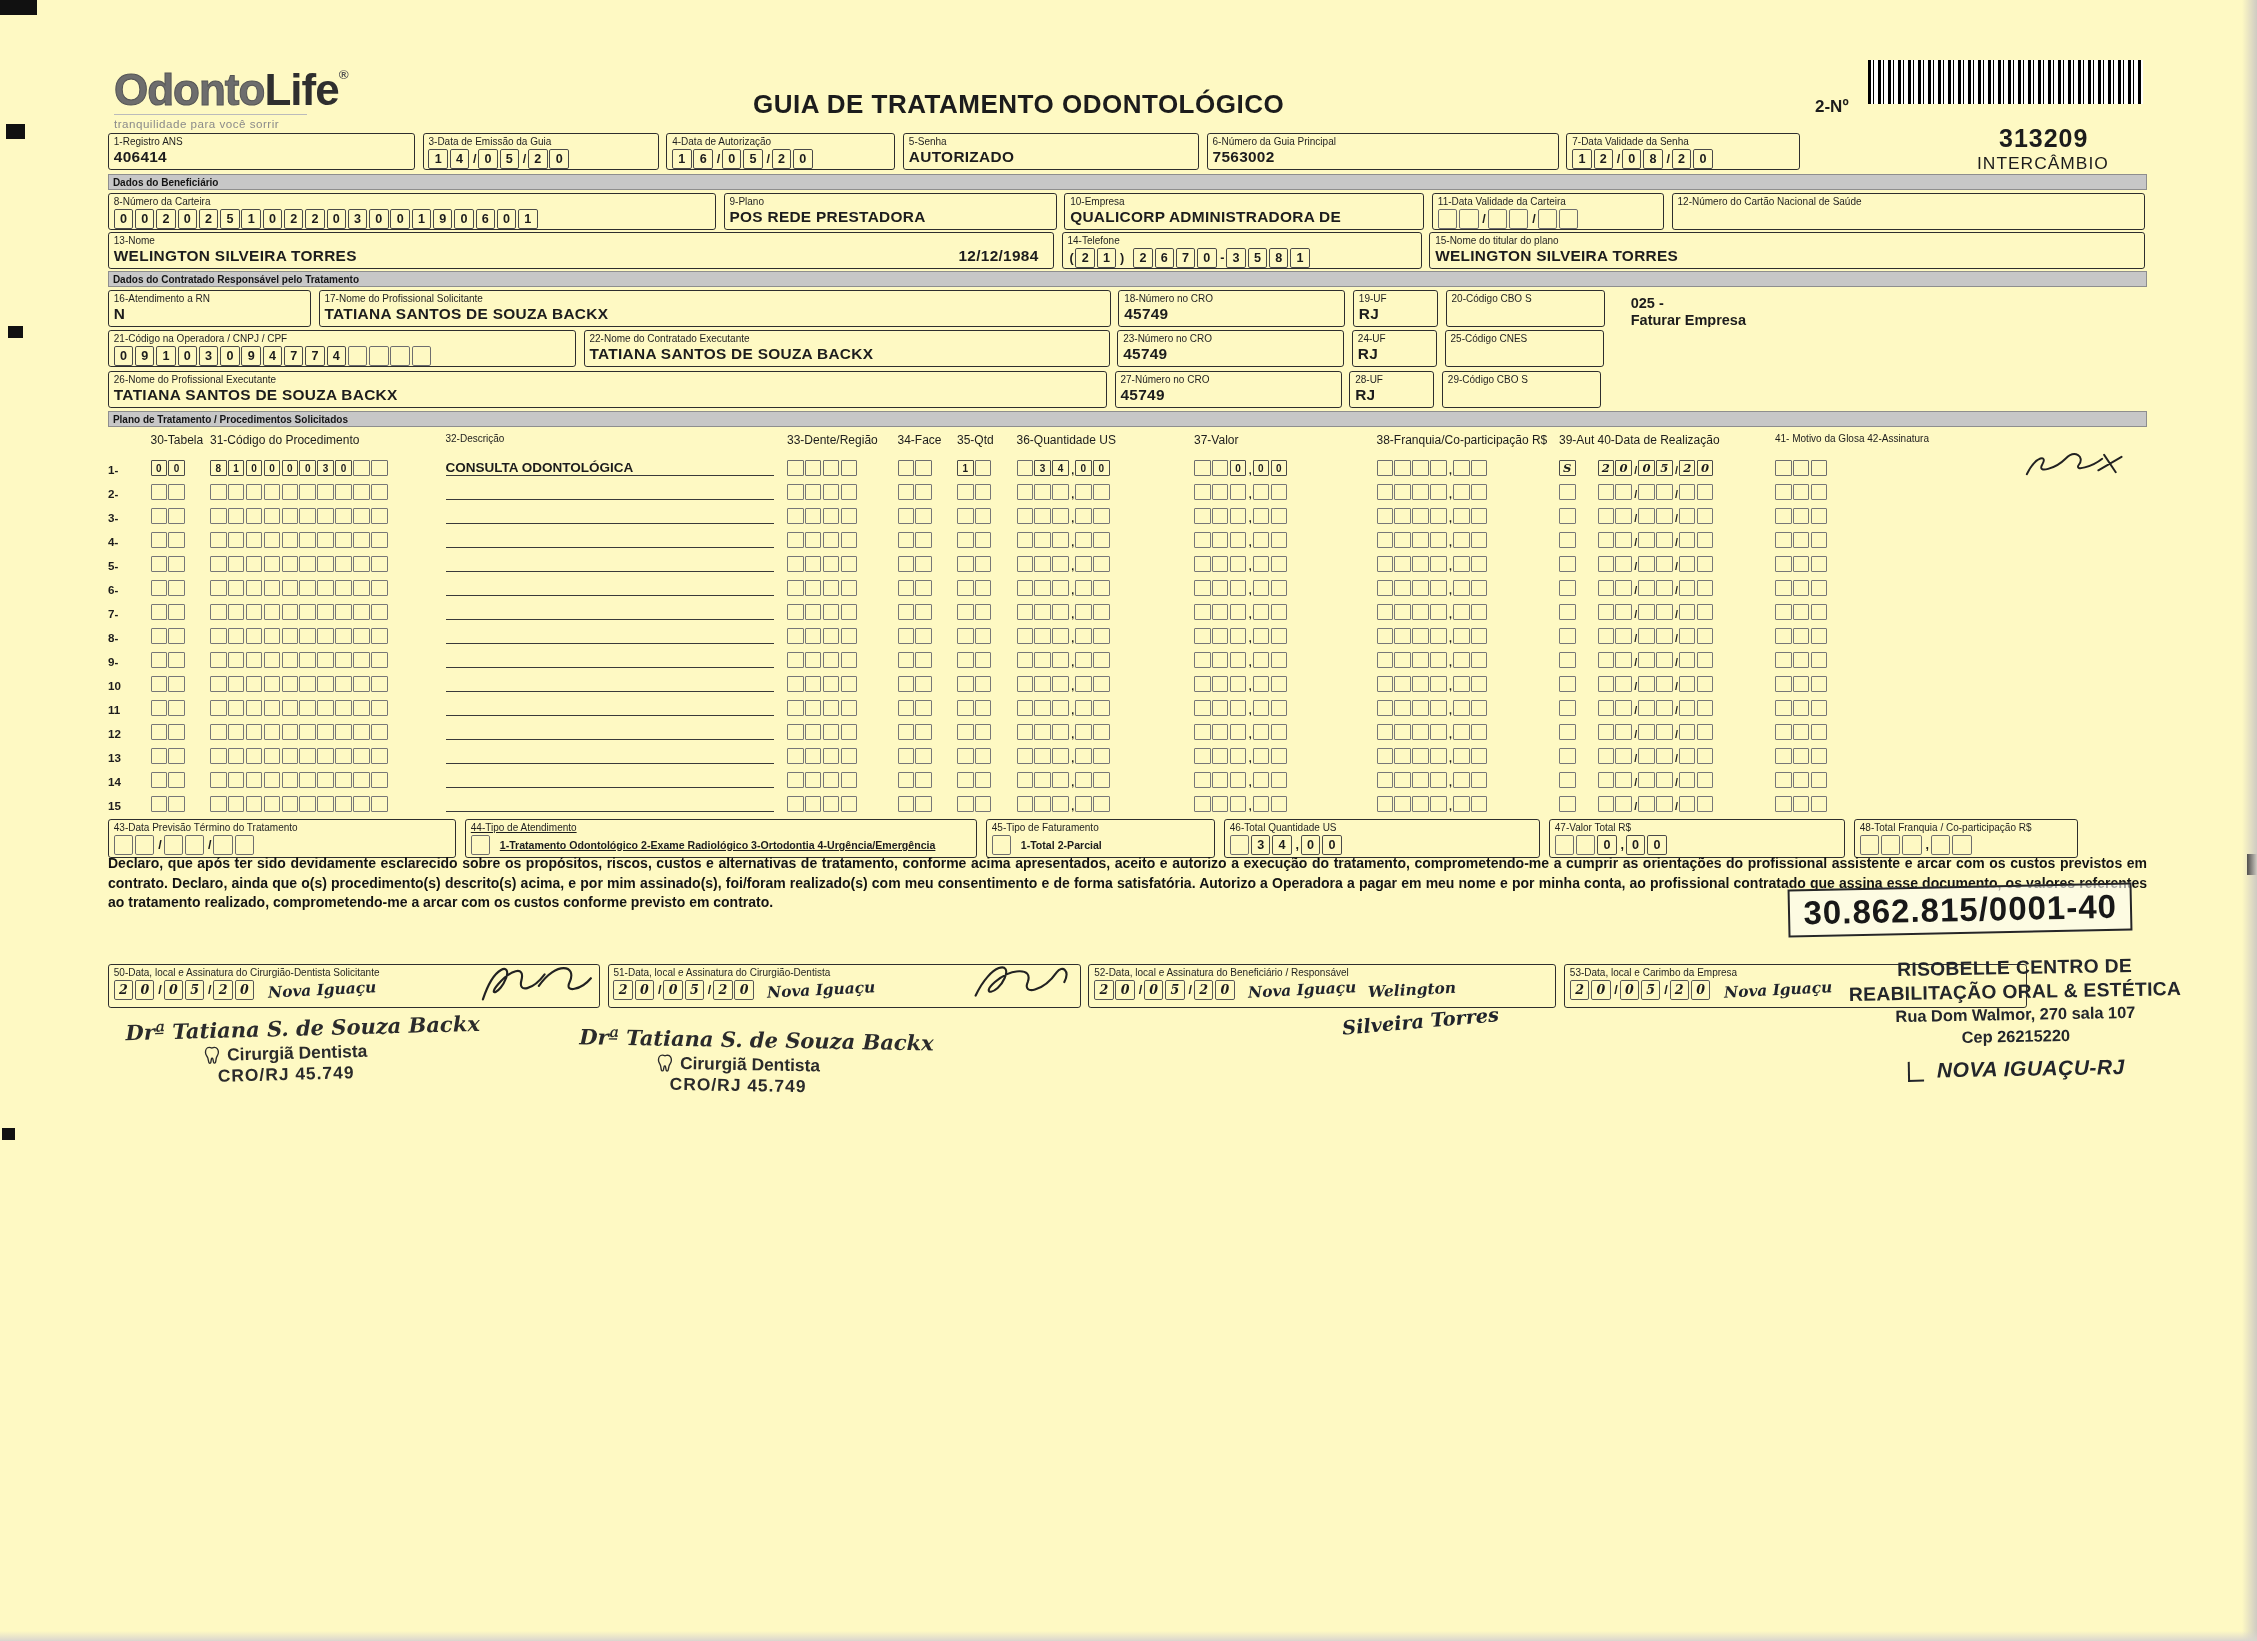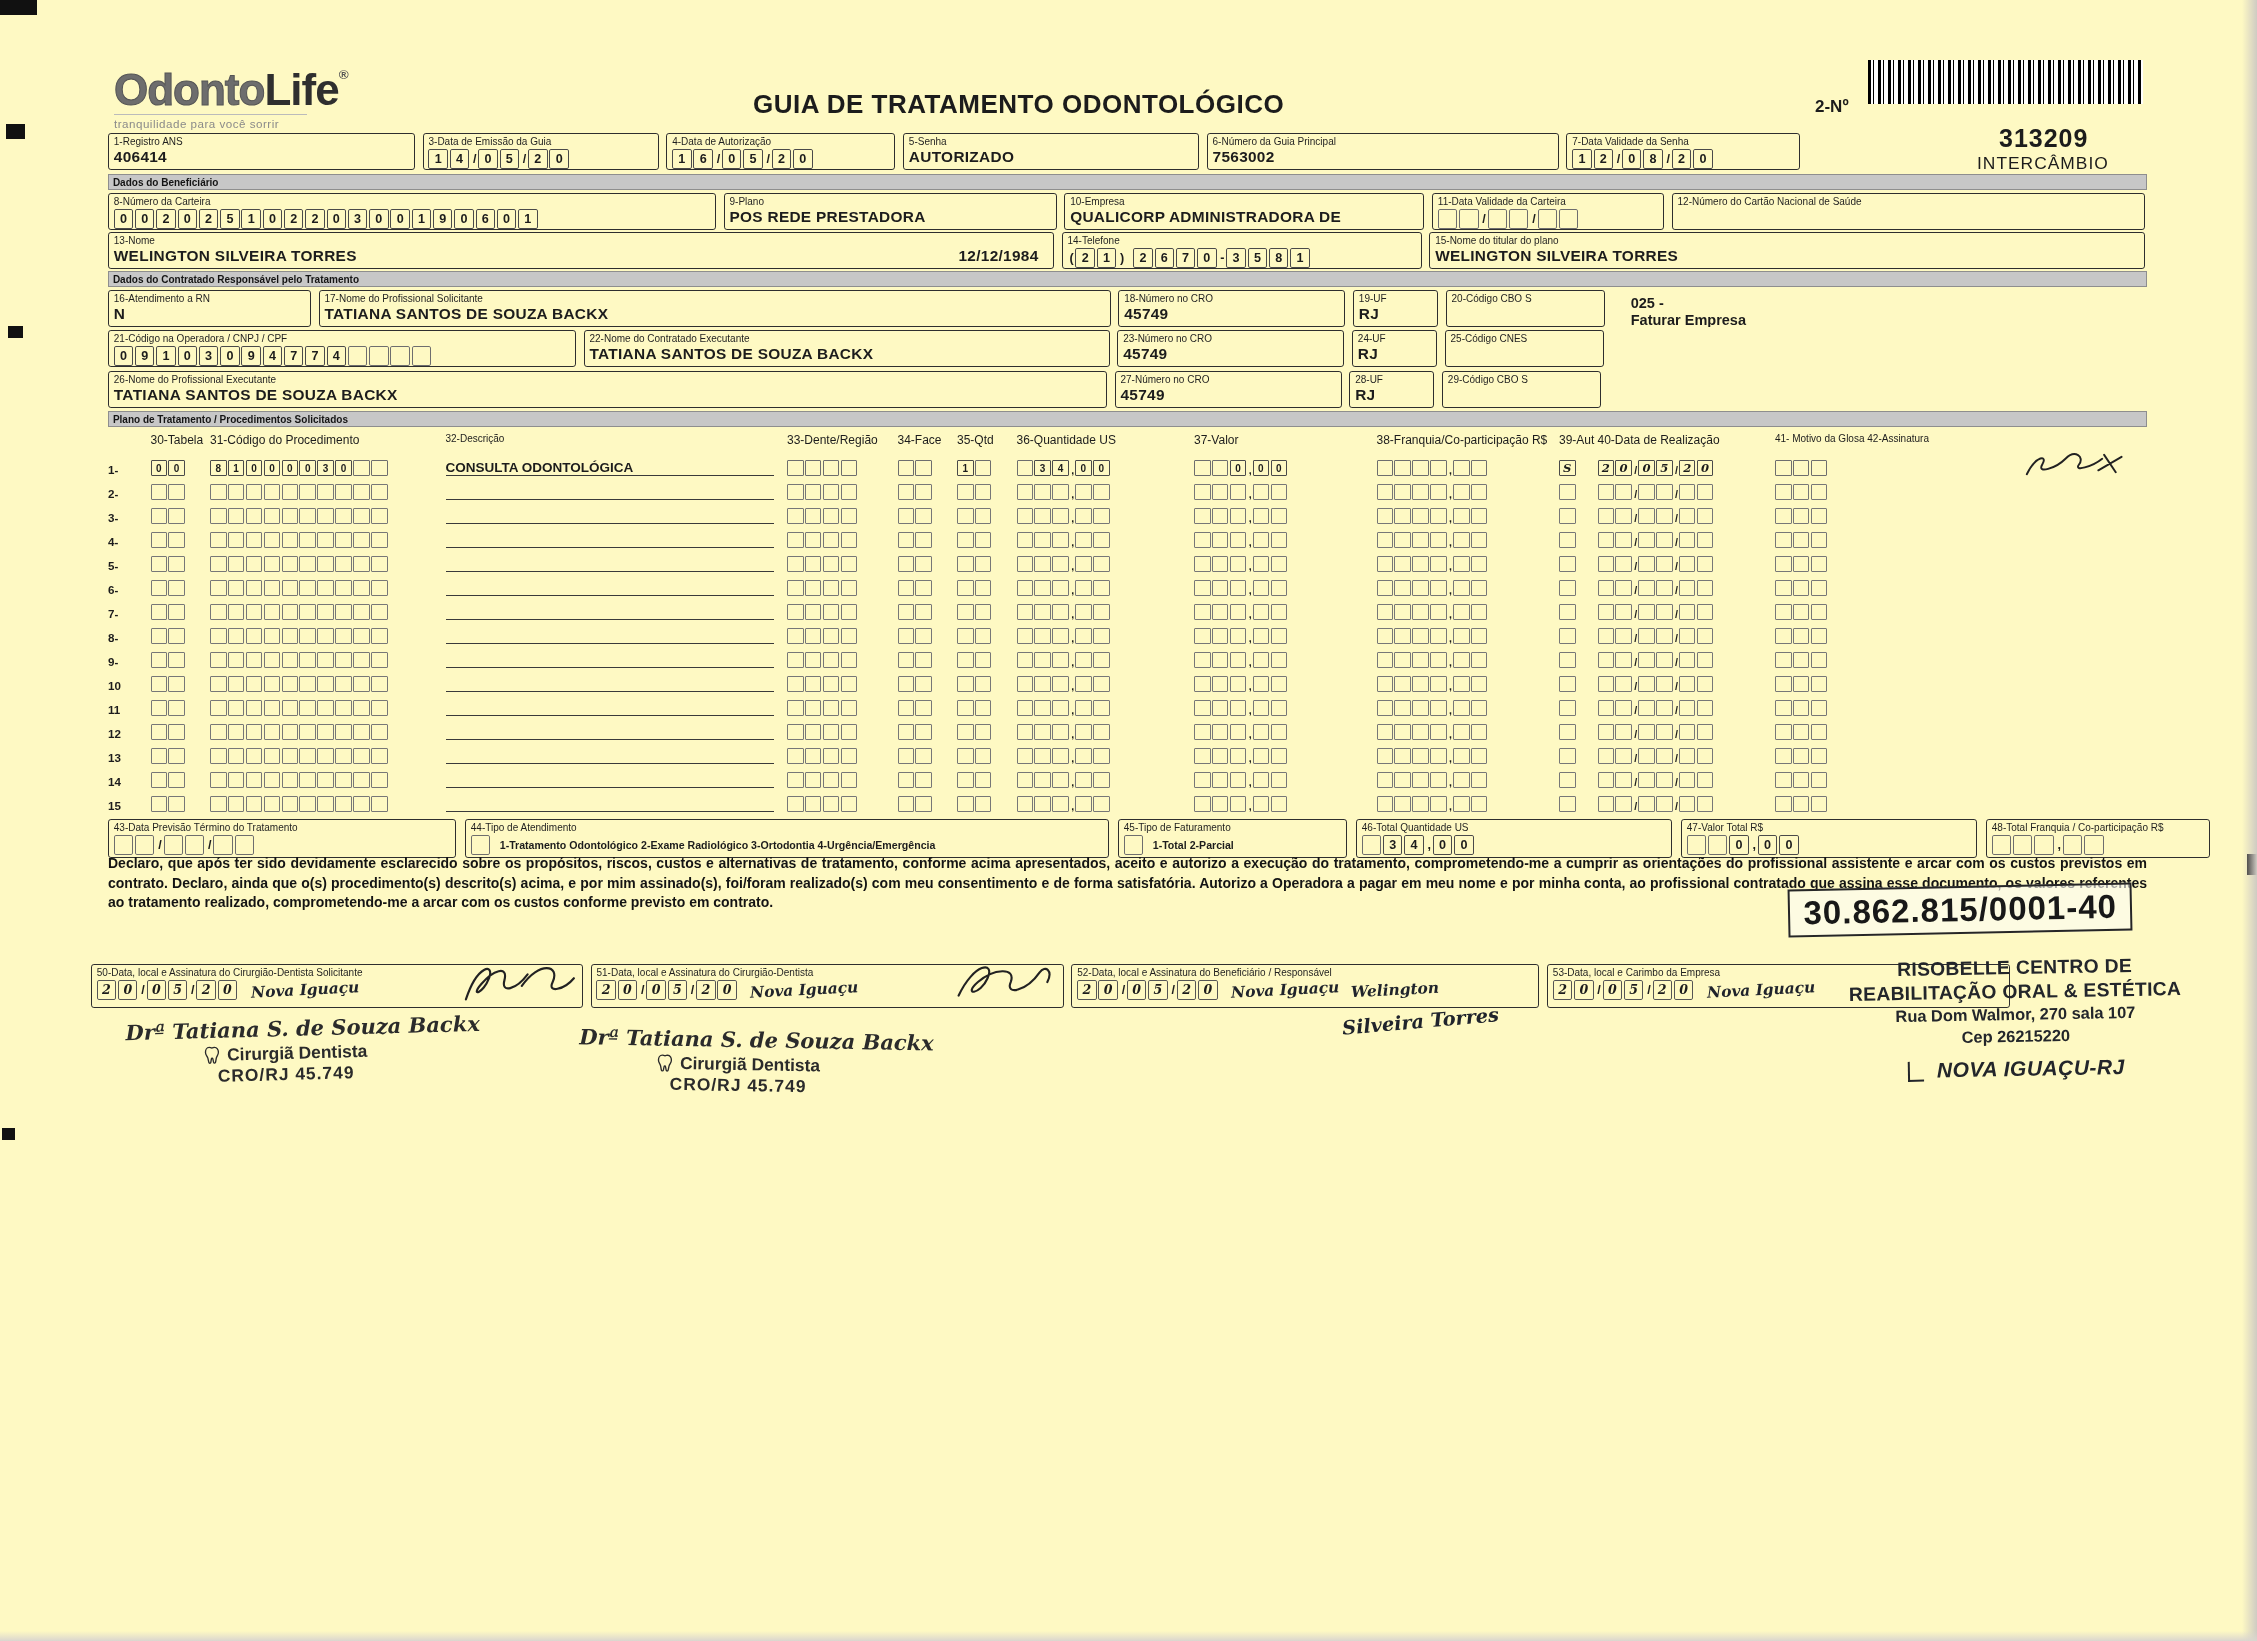--- a/index.html
+++ b/index.html
@@ -73,21 +73,21 @@
 
   
   .declaration{position:absolute;left:108px;top:840px;width:2039px;font-size:14px;font-weight:700;
                line-height:1.4;text-align:justify;color:#141414;}
   .obs-box{position:absolute;left:108px;top:902px;width:2039px;height:33px;border:1.4px solid #2e2e2e;border-radius:2.9px;box-sizing:border-box;padding:1px 4.8px;}
   .obs-line{position:absolute;left:5.8px;height:0;border-bottom:1.3px solid #333;}
   .cnpj-stamp{position:absolute;left:1788px;top:865px;font-size:33px;font-weight:800;letter-spacing:1px;
               border:2.9px solid #262626;padding:2.9px 13.5px;transform:rotate(-1.2deg);color:#181818;background:rgba(252,251,247,.6);}
 
   
-  .sigrow{position:absolute;left:91px;top:937px;width:2039px;display:flex;gap:7.7px;}
+  .sigrow{position:absolute;left:108px;top:937px;width:2039px;display:flex;gap:7.7px;}
   .sigbox{position:relative;border:1.4px solid #2e2e2e;border-radius:2.9px;height:44px;box-sizing:border-box;
           padding:1.9px 4.8px;flex:0 0 auto;}
   .sigline{display:flex;align-items:center;margin-top:1.9px;}
   .sigbox .dcell{font-family:"DejaVu Serif",serif;font-style:italic;font-weight:700;border-color:#555;}
   .handword{font-family:"DejaVu Serif",serif;font-style:italic;font-weight:700;font-size:15.4px;margin-left:11.6px;
             transform:rotate(-3deg);white-space:nowrap;color:#20242c;}
   .sig-svg{position:absolute;right:1.9px;top:-7.7px;}
 
   
   .stamp-dentist{position:absolute;width:319px;text-align:center;color:#2b2b2b;}
@@ -1541,21 +1541,21 @@
           <span class="dcell empty"></span>
           <span class="dcell empty"></span>
           <span class="dsep">/</span>
           <span class="dcell empty"></span>
           <span class="dcell empty"></span>
           <span class="dsep">/</span>
           <span class="dcell empty"></span>
           <span class="dcell empty"></span>
         </span>
     </div>
-    <div class="fbox tall" style="width:644px;">
+    <div class="fbox tall" style="width:512px;text-decoration:underline;">
       <span class="flabel">44-Tipo de Atendimento</span>
       <span class="optrow">
         <span class="digits" style="margin-top:0;">
             <span class="dcell empty"></span>
           </span>
         <span class="opts">1-Tratamento Odontológico 2-Exame Radiológico 3-Ortodontia 4-Urgência/Emergência</span>
       </span>
     </div>
     <div class="fbox tall" style="width:229px;">
       <span class="flabel">45-Tipo de Faturamento</span>

